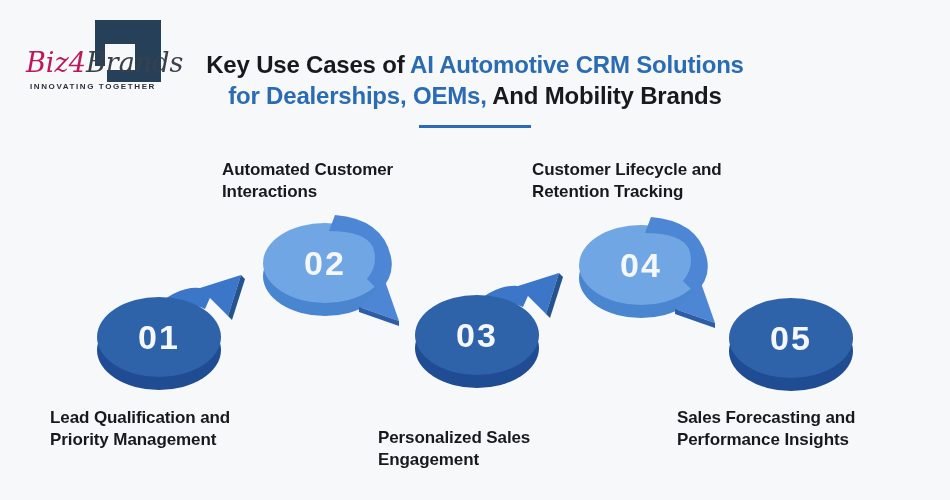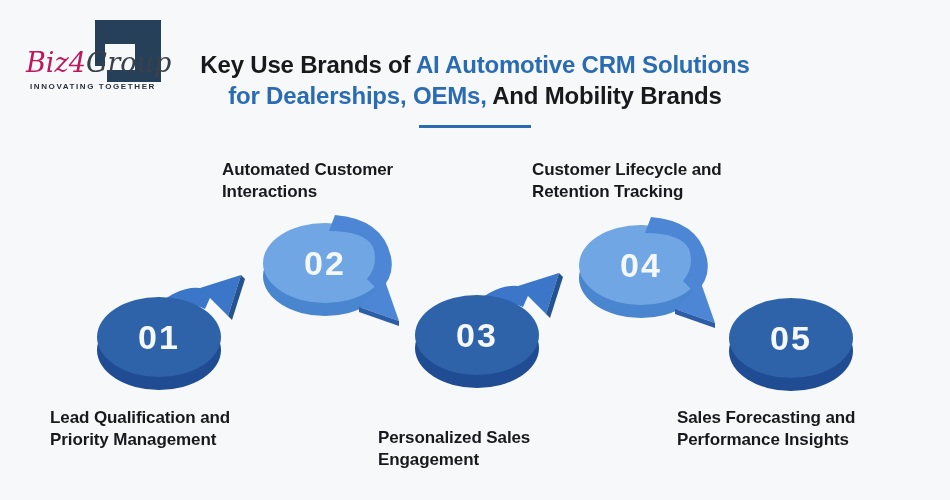--- a/index.html
+++ b/index.html
@@ -91,26 +91,26 @@
         <polygon class="fill-light-shade" points="74,58 74,63 34,49 34,44"></polygon>
       </g>
     </defs>
   </svg>
 
   <div class="logo">
     <div class="logo-mark">
       <div class="notch-a"></div>
       <div class="notch-b"></div>
     </div>
-    <div class="logo-word"><span class="b">Biz</span><span class="b">4</span><span class="g">Group</span></div>
+    <div class="logo-word"><span class="b">Biz</span><span class="b">4</span><span class="g">Brands</span></div>
     <div class="logo-tag">INNOVATING TOGETHER</div>
   </div>
 
   <div class="title">
-    <div><span>Key Use Brands of </span><span class="hl">AI Automotive CRM Solutions</span></div>
+    <div><span>Key Use Cases of </span><span class="hl">AI Automotive CRM Solutions</span></div>
     <div><span class="hl">for Dealerships, OEMs,</span><span> And Mobility Brands</span></div>
   </div>
   <div class="title-underline"></div>
 
   <svg class="step-svg svg-s1" viewBox="-100 -100 200 200">
     <use href="#g-dark-ne"></use>
     <text class="num-text" x="0" y="12" text-anchor="middle">01</text>
   </svg>
   <div class="step-label lbl-s1">Lead Qualification and Priority Management</div>
 

